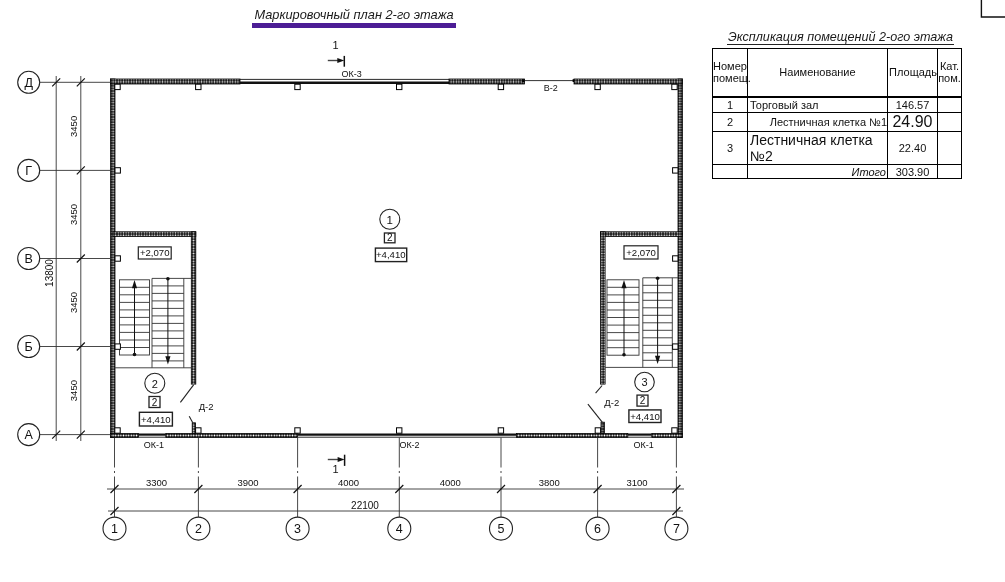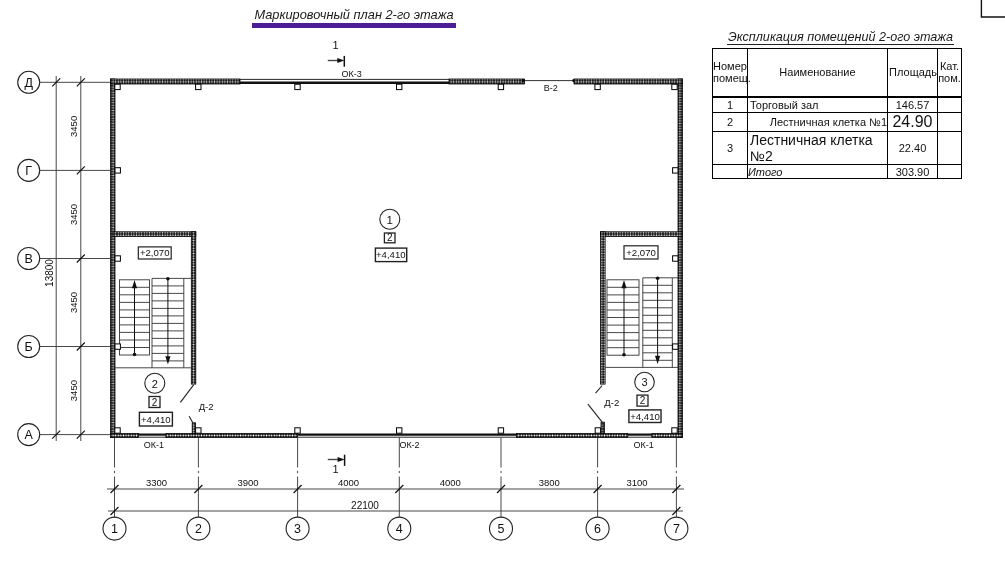--- a/index.html
+++ b/index.html
@@ -44,21 +44,21 @@
           <td></td>
         </tr>
 <tr style="height:15px;">
           <td style="text-align:center;font-size:11px;">3</td>
           <td style="font-size:14px;padding-left:2px;">Лестничная клетка №2</td>
           <td style="text-align:center;font-size:11px;">22.40</td>
           <td></td>
         </tr>
 <tr style="height:14px;">
           <td></td>
-          <td style="font-size:11px;text-align:left;padding-right:1px;font-style:italic;">Итого</td>
+          <td style="font-size:11px;text-align:right;padding-right:1px;font-style:italic;">Итого</td>
           <td style="text-align:center;font-size:11px;">303.90</td>
           <td></td>
         </tr>
 </tbody>
     </table>
 
 <svg width="1005" height="582" viewBox="0 0 1005 582">
 <defs>
 <pattern id="h" width="2.6" height="2.6" patternUnits="userSpaceOnUse">
 <rect width="2.6" height="2.6" fill="#0d0d0d"></rect>

